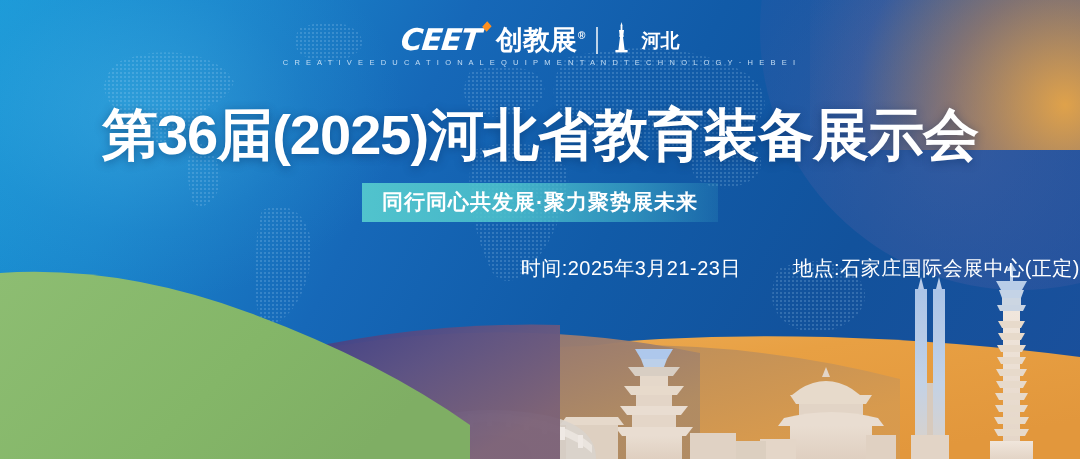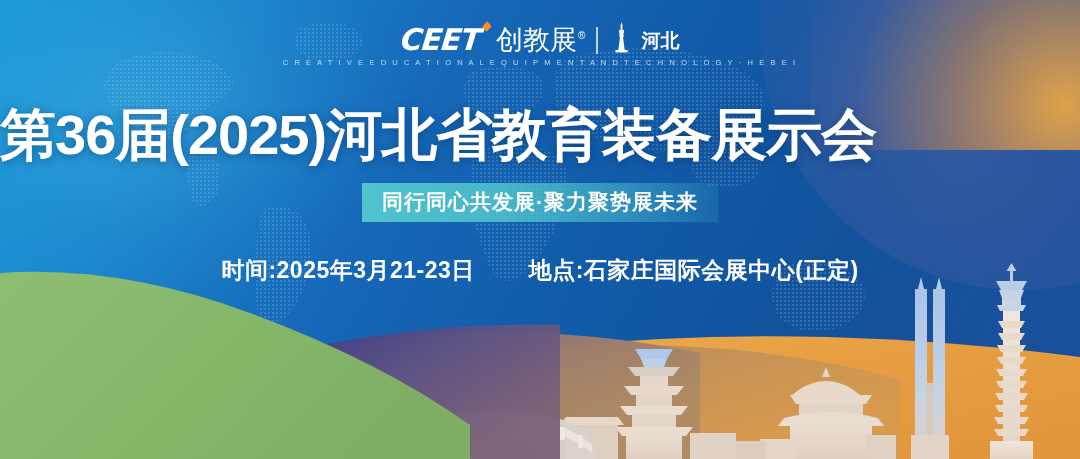--- a/index.html
+++ b/index.html
@@ -93,21 +93,21 @@
   }
   .logo-spark {
     position: absolute;
     right: -9px; top: -2px;
     width: 7px; height: 7px;
     background: #ff8f1f;
     transform: rotate(45deg) skewX(6deg);
   }
   .logo-cn {
     font-size: 27px;
-    font-weight: normal;
+    font-weight: bold;
     color: #ffffff;
     letter-spacing: 0px;
     line-height: 1;
     margin-left: 9px;
   }
   .logo-reg {
     font-size: 10px;
     color: #ffffff;
     vertical-align: super;
     margin-left: 1px;
@@ -130,21 +130,21 @@
     letter-spacing: 2.1px;
     color: rgba(205,228,248,.92);
     font-family: "Liberation Sans", sans-serif;
     white-space: nowrap;
   }
 
   
   .headline {
     position: absolute;
     left: 0; right: 0; top: 104px;
-    text-align: left;
+    text-align: center;
     z-index: 6;
     font-size: 56px;
     font-weight: bold;
     color: #ffffff;
     letter-spacing: -1px;
     line-height: 1.1;
     text-shadow: 0 2px 10px rgba(4,40,88,.45);
     white-space: nowrap;
   }
 
@@ -169,27 +169,27 @@
     color: #ffffff;
     letter-spacing: 1px;
     white-space: nowrap;
     line-height: 1.25;
   }
 
   
   .meta {
     position: absolute;
     left: 0; right: 0; top: 255px;
-    text-align: center;
+    text-align: right;
     z-index: 6;
-    font-size: 23px;
+    font-size: 20px;
     color: #ffffff;
     letter-spacing: .5px;
     white-space: nowrap;
-    font-weight: bold;
+    font-weight: normal;
   }
   .meta .gap { display: inline-block; width: 40px; }
 
   
   .scenery {
     position: absolute;
     left: 0; bottom: 0;
     width: 1080px; height: 230px;
     z-index: 4;
   }

